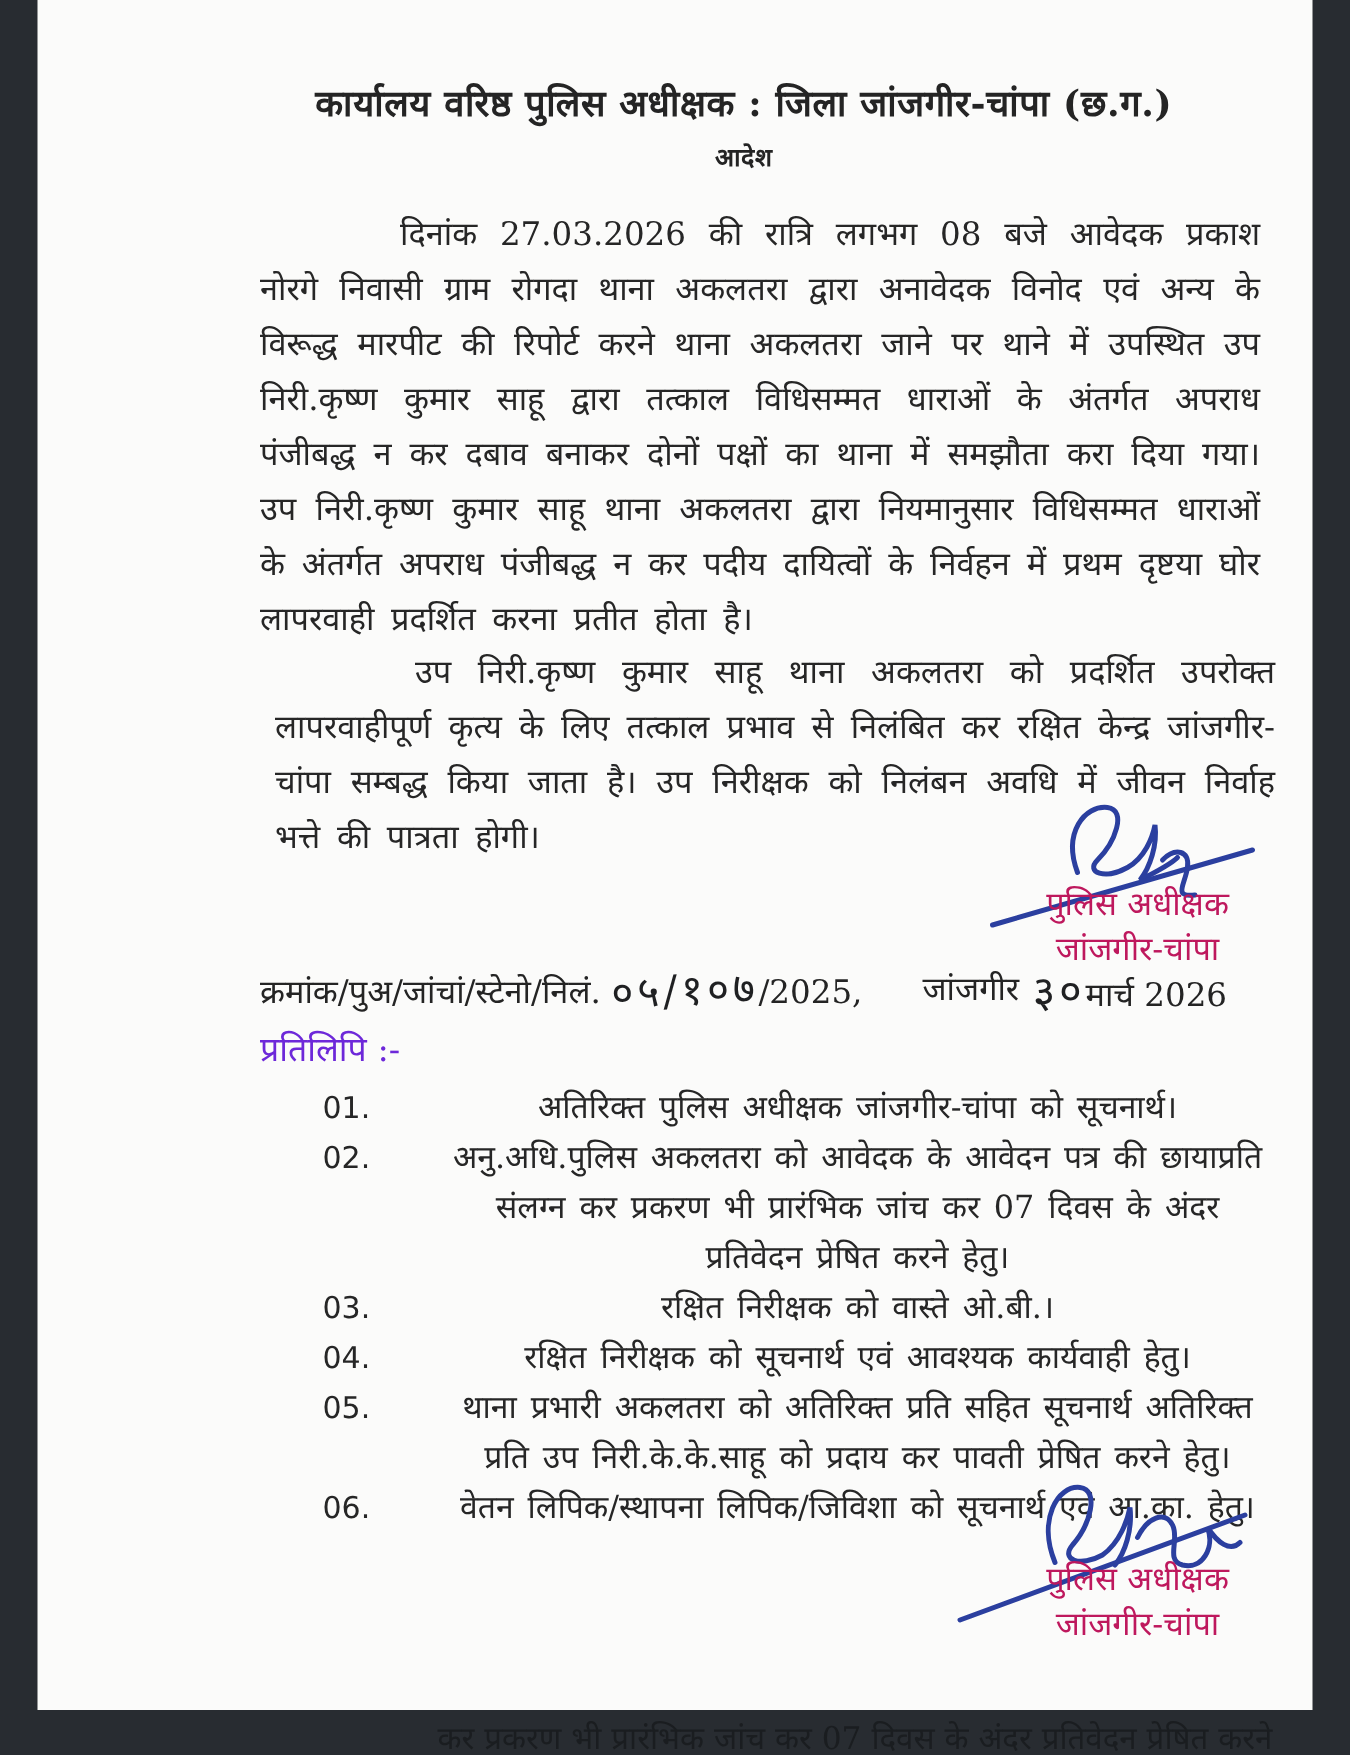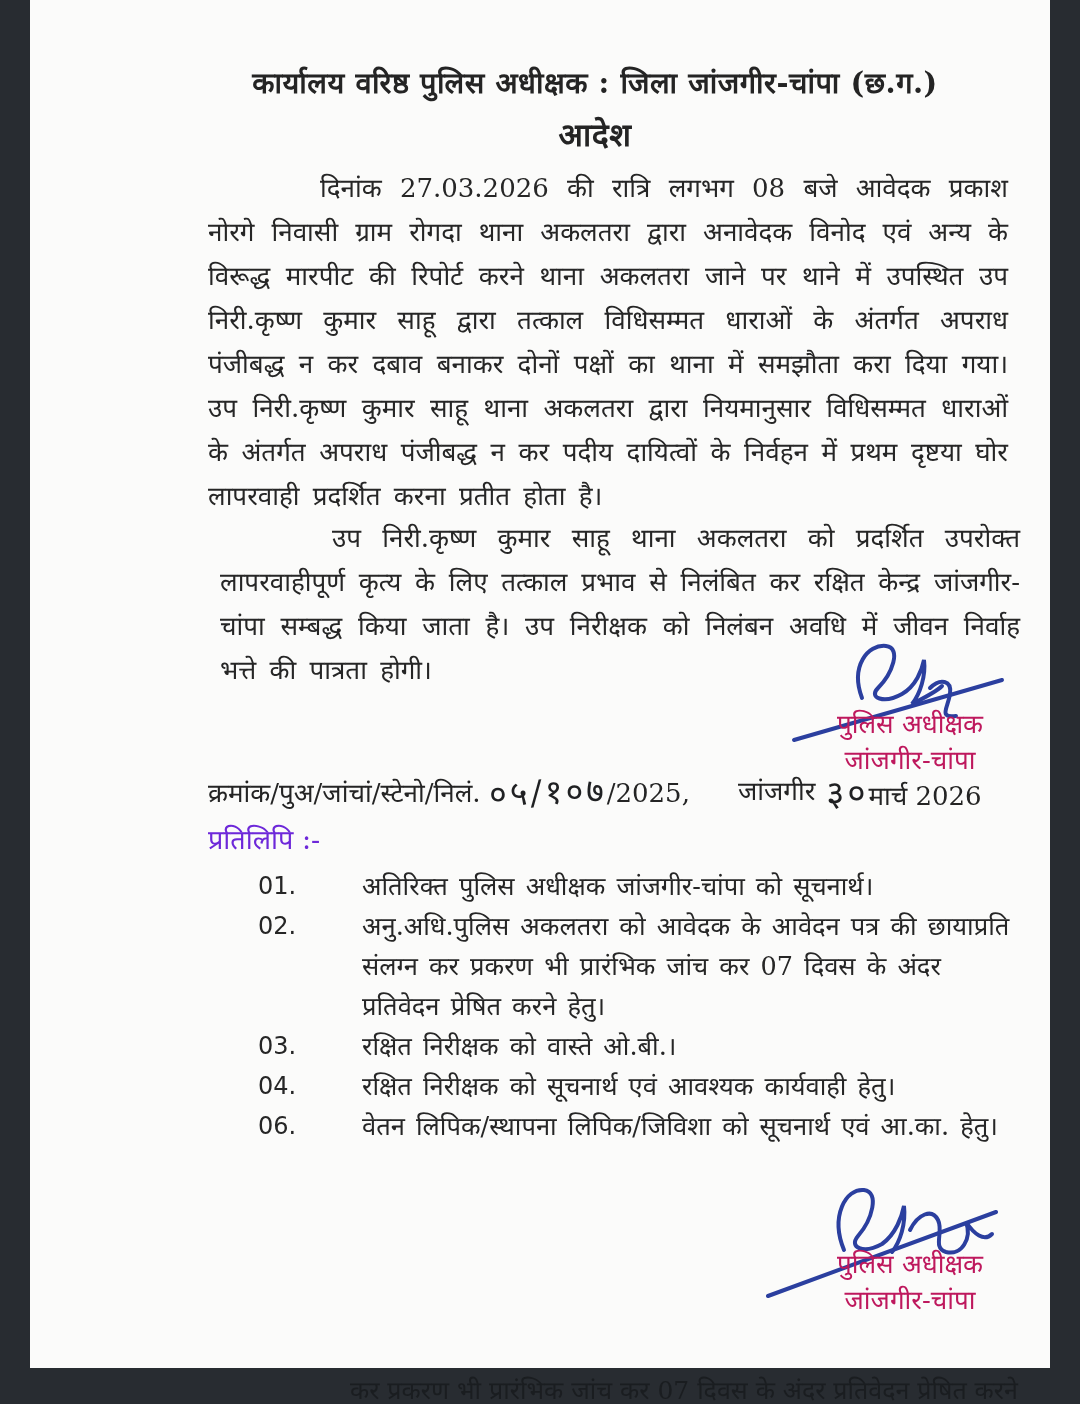--- a/index.html
+++ b/index.html
@@ -31,21 +31,21 @@
     left: 150px;
     width: 830px;
     text-align: center;
     font-size: 29px;
     font-weight: 700;
     color: #242424;
     letter-spacing: 0.5px;
     white-space: nowrap;
   }
   .hdr.office { top: 62px; }
-  .hdr.order  { top: 112px; font-size: 32px; }
+  .hdr.order  { top: 112px; font-size: 20px; }
   .para {
     position: absolute;
     left: 178px;
     width: 800px;
     font-size: 26px;
     line-height: 44px;
     text-align: justify;
     text-indent: 112px;
     word-spacing: 5px;
     color: #262626;
@@ -113,21 +113,21 @@
     align-items: flex-start;
     font-size: 25.5px;
     line-height: 40px;
     color: #262626;
   }
   .copy-item .no {
     flex: 0 0 72px;
     font-family: "DejaVu Sans", "Liberation Sans", sans-serif;
     font-size: 24px;
   }
-  .copy-item .txt { flex: 1 1 auto; text-align: left; word-spacing: 3px; margin-left: 32px; }
+  .copy-item .txt { flex: 1 1 auto; text-align: center; word-spacing: 3px; margin-left: 32px; }
   .footer-strip-text {
     position: absolute;
     left: 350px;
     top: 1372px;
     font-size: 25px;
     color: #1a1d20;
     white-space: nowrap;
   }
 </style>
 </head>
@@ -181,20 +181,24 @@
       </div>
       <div class="copy-item">
         <span class="no">03.</span>
         <span class="txt">रक्षित निरीक्षक को वास्ते ओ.बी.।</span>
       </div>
       <div class="copy-item">
         <span class="no">04.</span>
         <span class="txt">रक्षित निरीक्षक को सूचनार्थ एवं आवश्यक कार्यवाही हेतु।</span>
       </div>
       <div class="copy-item">
+        <span class="no">05.</span>
+        <span class="txt">थाना प्रभारी अकलतरा को अतिरिक्त प्रति सहित सूचनार्थ अतिरिक्त प्रति उप निरी.के.के.साहू को प्रदाय कर पावती प्रेषित करने हेतु।</span>
+      </div>
+      <div class="copy-item">
         <span class="no">06.</span>
         <span class="txt">वेतन लिपिक/स्थापना लिपिक/जिविशा को सूचनार्थ एवं आ.का. हेतु।</span>
       </div>
     </div>
 
     <svg class="sig-svg" style="left:730px; top:1172px;" width="260" height="135" viewBox="0 0 260 135">
       <g fill="none" stroke="#2b3f9f" stroke-width="4" stroke-linecap="round">
         <path d="M84,78 C70,44 86,16 104,18 C120,20 112,48 98,64 C88,76 104,82 122,72 C136,62 142,44 144,34 C146,52 140,70 132,80"></path>
         <path d="M150,58 C158,42 172,36 178,48 C184,60 172,76 186,80 C202,84 212,66 206,50 C214,62 224,70 232,62"></path>
         <path d="M8,124 L236,40"></path>

